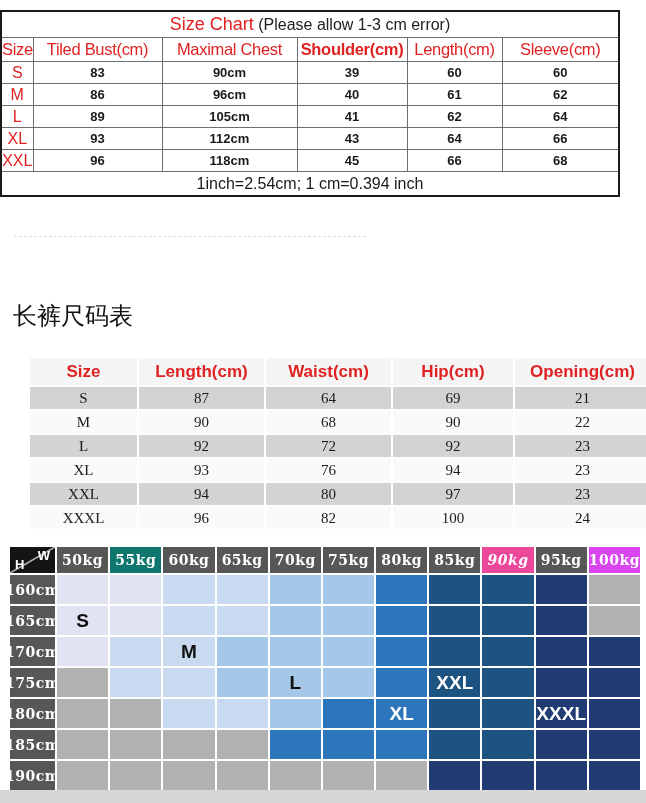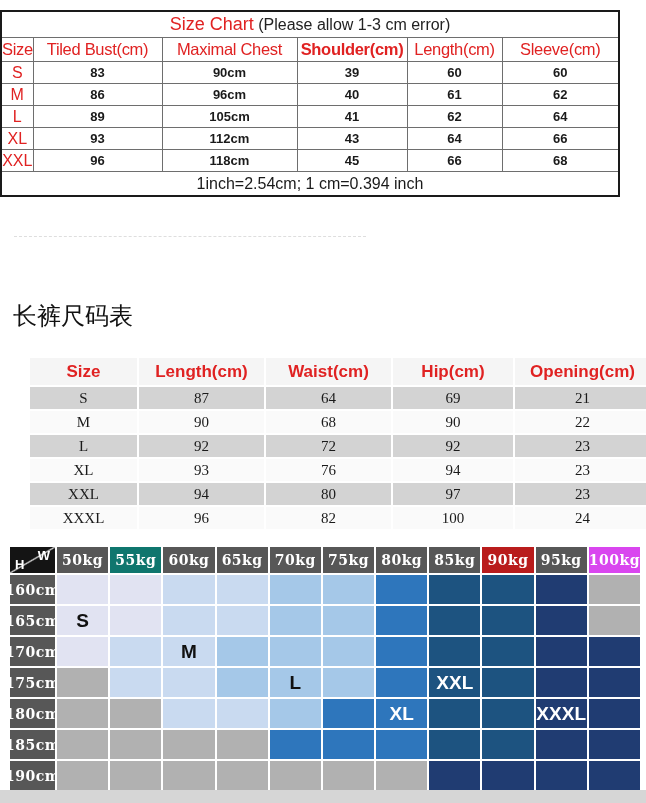--- a/index.html
+++ b/index.html
@@ -196,21 +196,21 @@
         <span class="h">H</span>
       </div>
       <div class="cell hcell" style="background: rgb(87, 87, 87);">50kg</div>
       <div class="cell hcell" style="background: #0f766e;">55kg</div>
       <div class="cell hcell" style="background: rgb(87, 87, 87);">60kg</div>
       <div class="cell hcell" style="background: rgb(87, 87, 87);">65kg</div>
       <div class="cell hcell" style="background: rgb(87, 87, 87);">70kg</div>
       <div class="cell hcell" style="background: rgb(87, 87, 87);">75kg</div>
       <div class="cell hcell" style="background: rgb(87, 87, 87);">80kg</div>
       <div class="cell hcell" style="background: rgb(87, 87, 87);">85kg</div>
-      <div class="cell hcell" style="background: #b91c1c;">90kg</div>
+      <div class="cell hcell" style="background: #ec4899; font-style: italic;">90kg</div>
       <div class="cell hcell" style="background: rgb(87, 87, 87);">95kg</div>
       <div class="cell hcell" style="background: #d946ef;">100kg</div>
       <div class="cell hcell" style="background: rgb(87, 87, 87);">160cm</div>
       <div class="cell" style="background: rgb(225, 227, 242);"></div>
       <div class="cell" style="background: rgb(225, 227, 242);"></div>
       <div class="cell" style="background: rgb(201, 218, 240);"></div>
       <div class="cell" style="background: rgb(201, 218, 240);"></div>
       <div class="cell" style="background: rgb(165, 200, 232);"></div>
       <div class="cell" style="background: rgb(165, 200, 232);"></div>
       <div class="cell" style="background: rgb(46, 118, 188);"></div>

